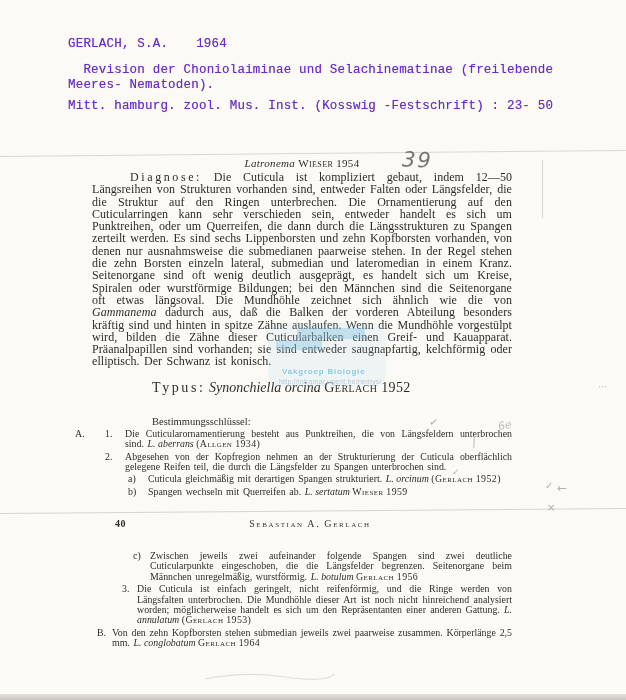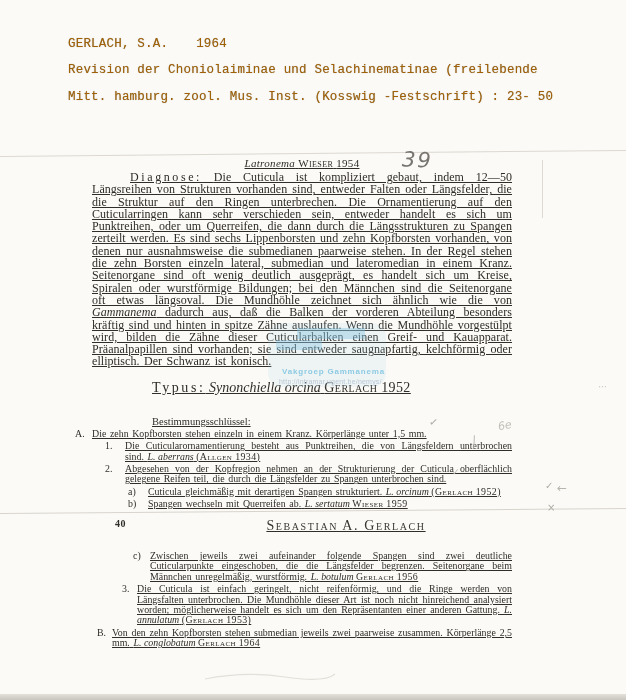--- a/index.html
+++ b/index.html
@@ -7,36 +7,36 @@
   .scan {
     position:relative; width:626px; height:700px; overflow:hidden;
     background:#fbfaf6;
     font-family:"Liberation Serif","DejaVu Serif",serif;
     color:#312e29;
   }
   
   .typed {
     position:absolute; left:68px; top:37px; z-index:2;
     font-family:"Liberation Mono","DejaVu Sans Mono",monospace;
-    font-size:12.5px; line-height:15px; color:#a16207;
+    font-size:12.5px; line-height:15px; color:#6d28d9;
     letter-spacing:.2px; white-space:nowrap;
     text-shadow:0 0 .8px rgba(77,73,69,.55);
   }
   .typed .t-year { margin-left:28px; }
-  .typed .t-line2 { margin-top:11px; }
-  .typed .t-line4 { margin-top:12px; }
+  .typed .t-line2 { margin-top:11px;text-align:right; }
+  .typed .t-line4 { margin-top:6px; }
   
   .edge-line { position:absolute; left:0; width:626px; height:1px; background:#dcd8d0; z-index:1; transform-origin:left center; }
   .edge-1 { top:156px; transform:rotate(-0.55deg); }
   .edge-2 { top:513px; transform:rotate(-0.45deg); background:#d8d4cc; }
   .v-line { position:absolute; left:542px; top:160px; width:1px; height:58px; background:#ddd9d2; z-index:1; }
   .bottom-strip { position:absolute; left:0; top:694px; width:626px; height:6px; background:linear-gradient(#e4e1db,#c9c6c0); z-index:1; }
   .crease { position:absolute; left:205px; top:668px; z-index:1; }
   
-  .frag { position:absolute; left:0; width:572px; z-index:2;text-decoration:underline; }
+  .frag { position:absolute; left:0; width:572px; z-index:2; }
   .frag-39 { top:153px; }
   .frag-40 { top:513px; }
   .col39 { margin-left:92px; width:420px; }
   .col40 { margin-left:112px; width:400px; }
   .genus-heading { padding-top:4px; text-align:center; font-size:11px; letter-spacing:.3px; }
   .i { font-style:italic; }
   .sc { font-variant:small-caps; letter-spacing:.4px; }
   .diagnose {
     margin-top:2px; font-size:12px; line-height:12.3px;
     text-align:justify; word-spacing:1.4px; letter-spacing:.05px;
@@ -49,23 +49,23 @@
   .ki { position:relative; margin-top:2px; }
   .ki .mk { position:absolute; top:0; }
   .col39 .lvlA { padding-left:0; }   .col39 .lvlA .mk { left:-17px; }
   .col39 .lvl1 { padding-left:33px; } .col39 .lvl1 .mk { left:13px; }
   .col39 .lvl2 { padding-left:56px; } .col39 .lvl2 .mk { left:36px; }
   .col40 .lvlA { padding-left:0; }   .col40 .lvlA .mk { left:-15px; }
   .col40 .lvl1 { padding-left:25px; } .col40 .lvl1 .mk { left:10px; }
   .col40 .lvl2 { padding-left:38px; } .col40 .lvl2 .mk { left:21px; }
   .sp-line { text-align:right; margin-top:2px; word-spacing:normal; }
   
-  .run-head { position:relative; height:22px; padding-top:5px;padding-left:36px; }
+  .run-head { position:relative; height:22px; padding-top:5px; }
   .run-page { position:absolute; left:115px; top:5px; font-size:10px; font-weight:bold; letter-spacing:.5px; }
-  .run-title { text-align:center; width:420px; margin-left:100px; font-size:14px; font-variant:small-caps; letter-spacing:1.6px; color:#3a3731; }
+  .run-title { text-align:center; width:420px; margin-left:100px; font-size:10px; font-variant:small-caps; letter-spacing:1.6px; color:#3a3731; }
   .col40-items { margin-top:11px; }
   
   .wm { position:absolute; left:268px; top:323px; width:142px; height:70px; z-index:3; pointer-events:none; }
   .wm-blob { position:absolute; left:0; top:0; width:118px; height:64px; background:rgba(160,210,235,.14); border-radius:14px; }
   .wm-hl { position:absolute; mix-blend-mode:multiply; }
   .wm-hl1 { left:29px; top:5px; width:68px; height:11px; background:rgba(135,198,226,.42); }
   .wm-hl2 { left:8px; top:17px; width:46px; height:10px; background:rgba(135,198,226,.38); }
   .wm-t1 { position:absolute; left:14px; top:44px; font-family:"Liberation Sans",sans-serif; font-size:8px; font-weight:bold; letter-spacing:.8px; color:#7cc3e1; opacity:.85; }
   .wm-t2 { position:absolute; left:11px; top:55px; font-family:"Liberation Sans",sans-serif; font-size:7px; letter-spacing:.2px; color:#b4c3d4; opacity:.9; }
   
@@ -91,20 +91,21 @@
   <div class="bottom-strip"></div>
   <svg class="crease" width="130" height="16">
     <path d="M0,11 Q40,3 80,9 T130,6" fill="none" stroke="#e3e0da" stroke-width="1.2"></path>
   </svg>
 
   <div class="typed">
     <div>
       <span>GERLACH, S.A.</span><span class="t-year">1964</span>
     </div>
     <div class="t-line2">Revision der Choniolaiminae und Selachinematinae (freilebende</div>
+    <div>Meeres- Nematoden).</div>
     <div class="t-line4">Mitt. hamburg. zool. Mus. Inst. (Kosswig -Festschrift) : 23- 50</div>
   </div>
 
   <div class="frag frag-39">
     <div class="col39">
       <div class="genus-heading">
         <span class="i">Latronema</span>
         <span class="sc">Wieser</span>
         <span>1954</span>
       </div>
@@ -120,21 +121,20 @@
         <span class="sperr">Typus:</span>
         <span class="i">Synonchiella orcina</span>
         <span class="sc">Gerlach 1952</span>
       </div>
 
       <div class="key-label">Bestimmungsschlüssel:</div>
 
       <div class="key">
         <div class="ki lvlA">
           <span class="mk">A.</span>
-          <span>Die zehn Kopfborsten stehen einzeln in einem Kranz. Körperlänge unter 1,5 mm.</span>
         </div>
         <div class="ki lvl1">
           <span class="mk">1.</span>
           <span>Die Cuticularornamentierung besteht aus Punktreihen, die von Längsfeldern unterbrochen sind.</span>
           <span class="sp-line"><span class="i">L. aberrans</span> <span class="sc">(Allgen 1934)</span></span>
         </div>
         <div class="ki lvl1">
           <span class="mk">2.</span>
           <span>Abgesehen von der Kopfregion nehmen an der Strukturierung der Cuticula oberflächlich gelegene Reifen teil, die durch die Längsfelder zu Spangen unterbrochen sind.</span>
         </div>
@@ -175,21 +175,21 @@
           <span class="sp-line"><span class="i">L. conglobatum</span> <span class="sc">Gerlach 1964</span></span>
         </div>
       </div>
     </div>
   </div>
 
   <div class="wm">
     <div class="wm-blob"></div>
     <div class="wm-hl wm-hl1"></div>
     <div class="wm-hl wm-hl2"></div>
-    <div class="wm-t1">Vakgroep Gammanema</div>
+    <div class="wm-t1">Vakgroep Biologie</div>
     <div class="wm-t2">http://intramar.ugent.be/nemys/</div>
   </div>
 
   <span class="pencil pm-39">39</span>
   <span class="pencil pm-6e">6e</span>
   <span class="pencil pm-chk1">✓</span>
   <span class="pencil pm-chk2">✓</span>
   <span class="pencil pm-chk3">✓</span>
   <span class="pencil pm-arr">←</span>
   <span class="pencil pm-x">×</span>

